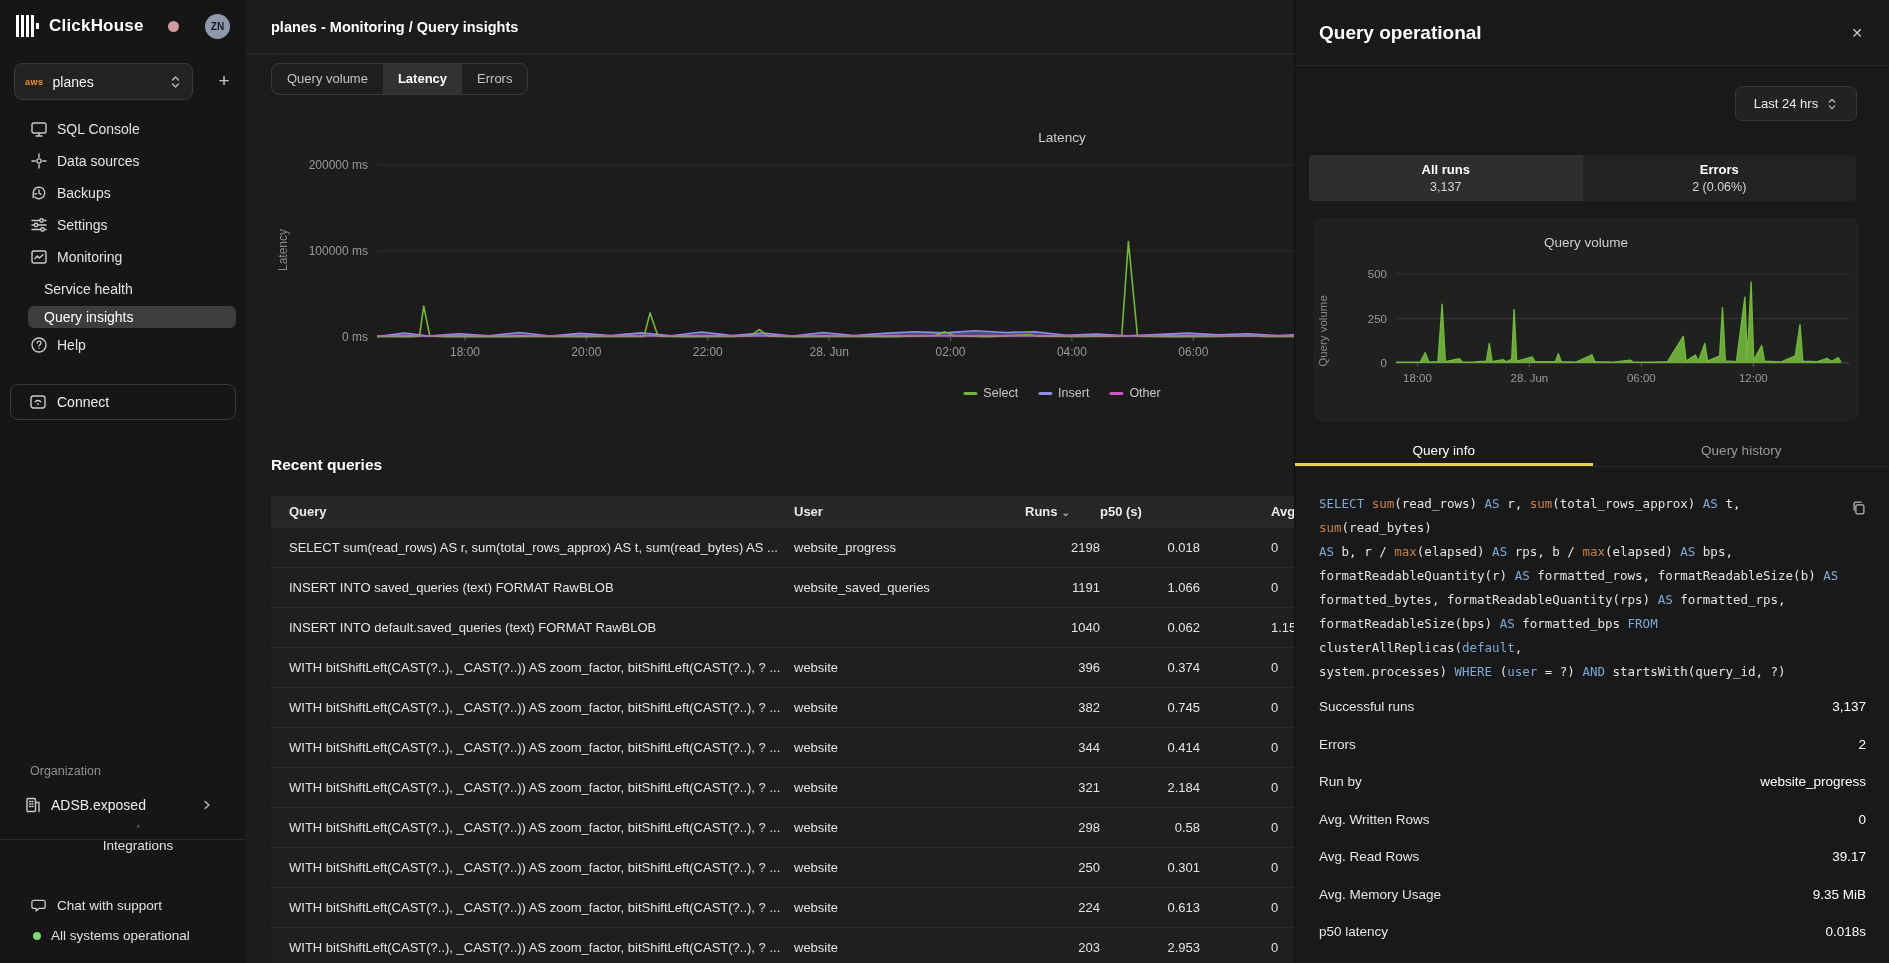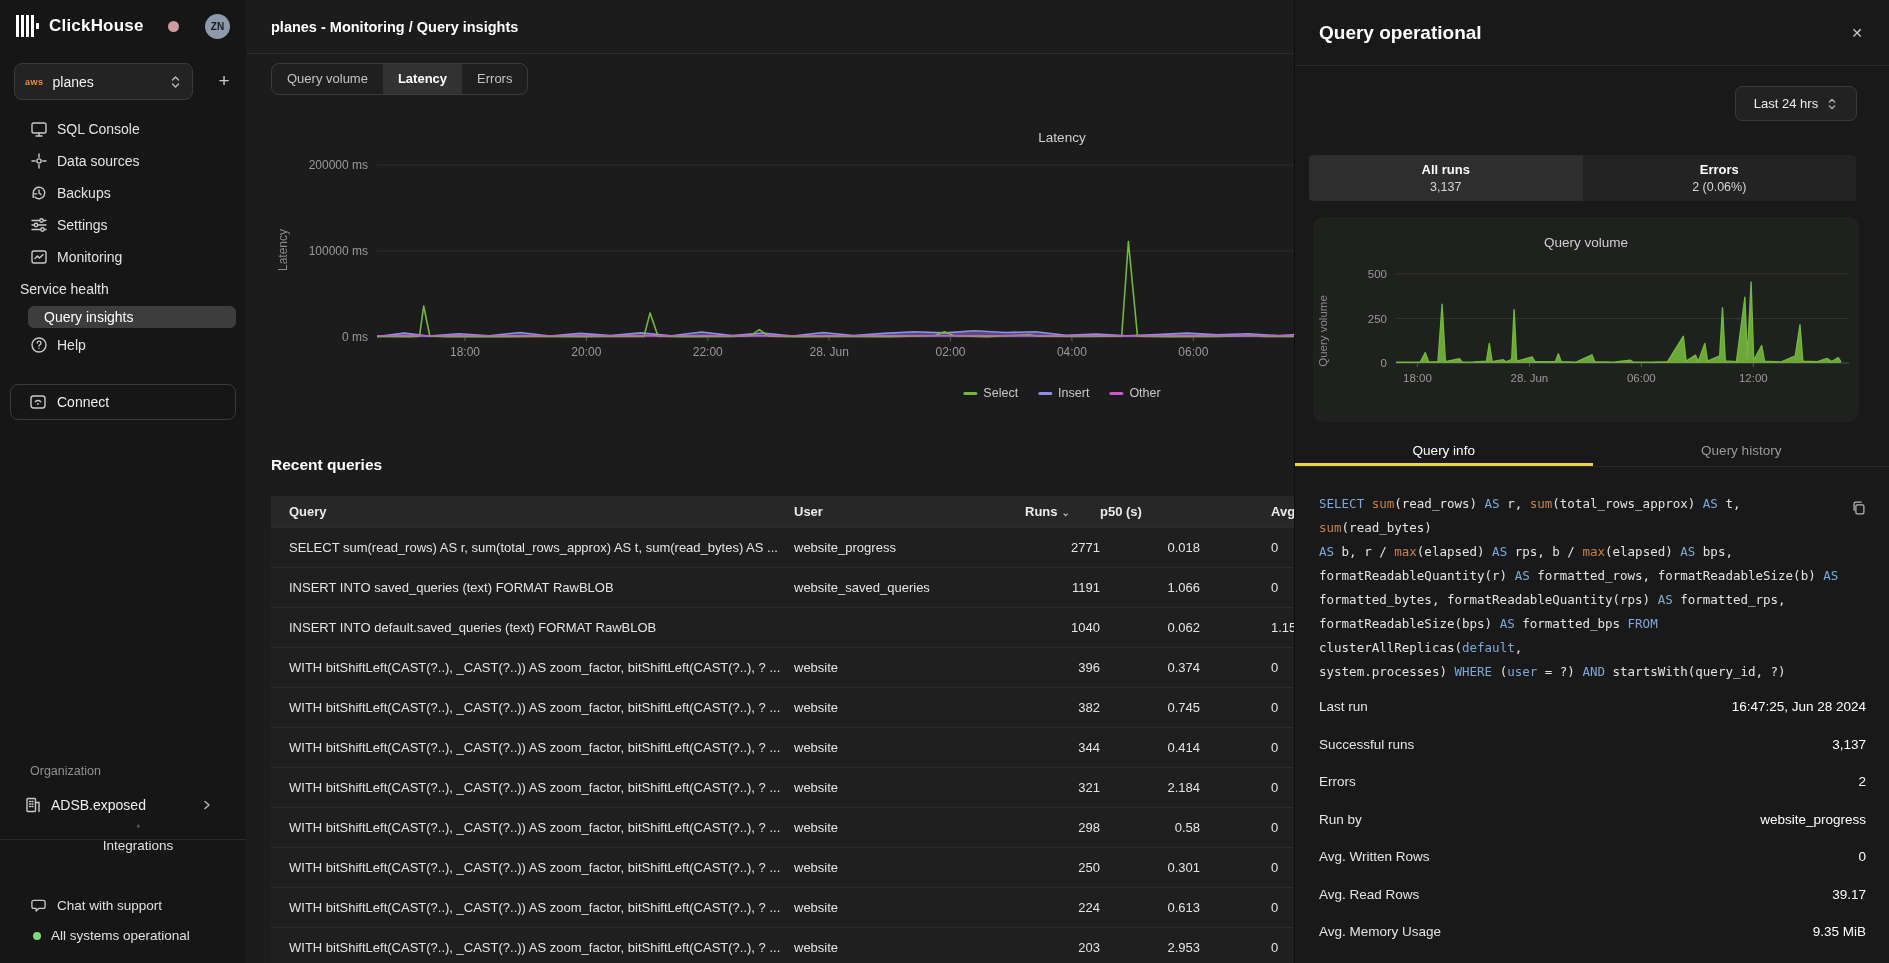--- a/index.html
+++ b/index.html
@@ -19,21 +19,21 @@
                border:1px solid #3a3a3a; border-radius:8px; display:flex; align-items:center;
                padding:0 10px; gap:9px; cursor:pointer; }
   .aws-mark { color:#ef8d2e; font-weight:bold; font-size:9px; letter-spacing:.5px; }
   .workspace-name { font-size:14px; color:#f2f2f2; flex:1; }
   .add-service { position:absolute; top:66px; left:209px; width:30px; height:30px; color:#c9c9c9;
                  font-size:19px; display:flex; align-items:center; justify-content:center; cursor:pointer; }
   .nav { position:absolute; top:113px; left:0; width:246px; }
   .nav-item { height:32px; display:flex; align-items:center; padding-left:30px; gap:9px;
               font-size:14px; color:#e3e3e3; cursor:pointer; }
   .nav-item .ic { width:18px; height:18px; flex:none; }
-  .nav-item.child { padding-left:20px; height:32px; }
+  .nav-item.child { padding-left:44px; height:32px; }
   .nav-item.active { background:#3d3d3d; border-radius:6px; margin:1px 10px 1px 28px;
                      padding-left:16px; height:22px; color:#fff; }
   .connect-btn { position:absolute; top:384px; left:10px; width:226px; height:36px;
                  border:1px solid #3a3a3a; border-radius:8px; display:flex; align-items:center;
                  padding-left:18px; gap:10px; font-size:14px; color:#efefef; cursor:pointer; }
   .org-label { position:absolute; top:764px; left:30px; font-size:12.5px; color:#909090; }
   .org-row { position:absolute; top:790px; left:0; width:246px; height:30px; display:flex;
              align-items:center; padding-left:24px; gap:9px; font-size:14px; color:#eee; cursor:pointer; }
   .org-row .chev { position:absolute; right:32px; }
   .side-divider { position:absolute; top:839px; left:0; width:246px; height:1px; background:#2b2b2b; }
@@ -298,21 +298,21 @@
             <th class="c-user">User</th>
             <th class="c-runs">Runs<span class="sort-ic">⌄</span></th>
             <th class="c-p50">p50 (s)</th>
             <th class="c-avg">Avg.</th>
           </tr>
         </thead>
       <tbody id="queries-body">
           <tr>
             <td class="c-query">SELECT sum(read_rows) AS r, sum(total_rows_approx) AS t, sum(read_bytes) AS ...</td>
             <td class="c-user">website_progress</td>
-            <td class="c-runs">2771</td>
+            <td class="c-runs">2198</td>
             <td class="c-p50">0.018</td>
             <td class="c-avg">0</td>
           </tr>
           <tr>
             <td class="c-query">INSERT INTO saved_queries (text) FORMAT RawBLOB</td>
             <td class="c-user">website_saved_queries</td>
             <td class="c-runs">1191</td>
             <td class="c-p50">1.066</td>
             <td class="c-avg">0</td>
           </tr>
@@ -446,24 +446,20 @@
       </div>
     <div class="copy-btn">
       <svg width="16" height="16" viewBox="0 0 18 18" fill="none" stroke="#b9b9b9" stroke-width="1.4" stroke-linejoin="round">
         <rect x="5.5" y="5.5" width="9" height="10" rx="1.5"></rect>
           <path d="M3.5 12V4A1.5 1.5 0 0 1 5 2.5h7"></path>
       </svg>
     </div>
 
     <div class="stats" id="stats-list">
         <div class="stat-row">
-          <span class="stat-label">Last run</span>
-          <span class="stat-value">16:47:25, Jun 28 2024</span>
-        </div>
-        <div class="stat-row">
           <span class="stat-label">Successful runs</span>
           <span class="stat-value">3,137</span>
         </div>
         <div class="stat-row">
           <span class="stat-label">Errors</span>
           <span class="stat-value">2</span>
         </div>
         <div class="stat-row">
           <span class="stat-label">Run by</span>
           <span class="stat-value">website_progress</span>

